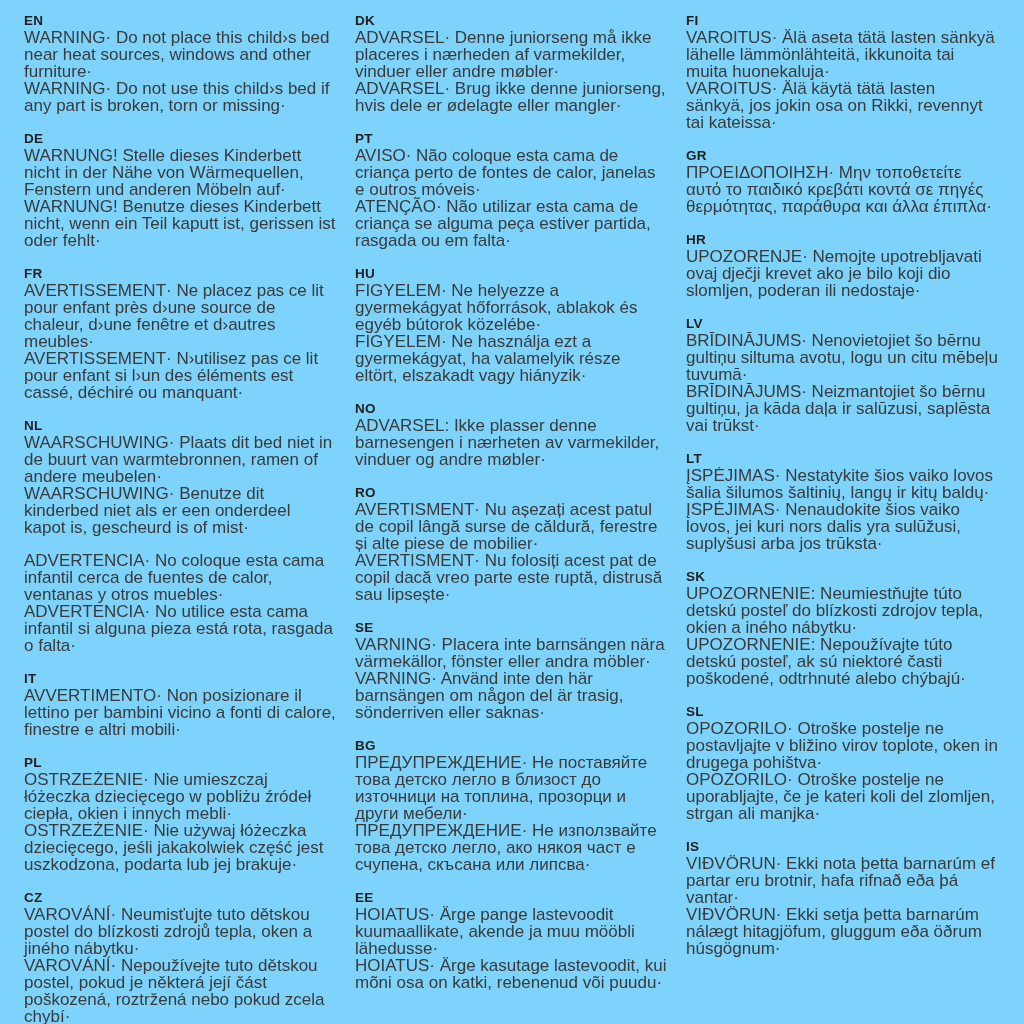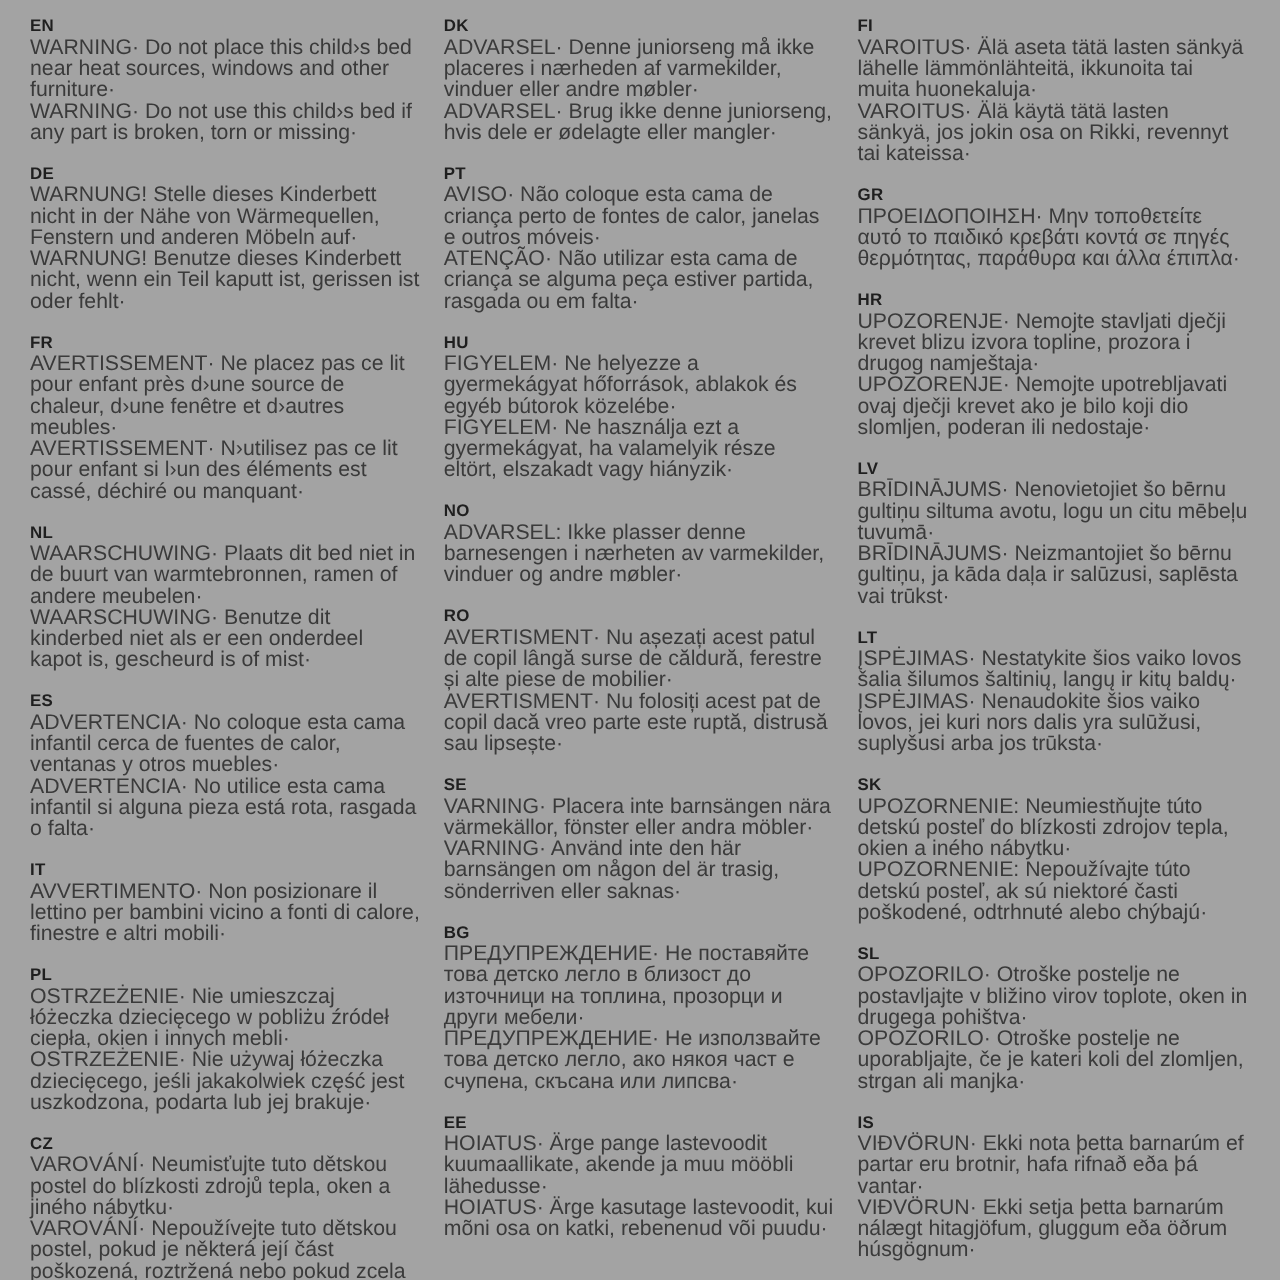--- a/index.html
+++ b/index.html
@@ -4,21 +4,21 @@
 <style>
   html, body {
     margin: 0;
     padding: 0;
     background: #ffffff;
   }
   .page {
     position: relative;
     width: 1024px;
     height: 1024px;
-    background: #a3a3a3;
+    background: #7dd3fc;
     overflow: hidden;
     font-family: "Liberation Sans", "DejaVu Sans", sans-serif;
     color: #3a3a3a;
     box-sizing: border-box;
     padding: 12px 8px 0 24px;
   }
   .columns {
     display: flex;
     flex-direction: row;
     align-items: flex-start;
@@ -65,21 +65,20 @@
           <div class="lang-code">FR</div>
           <p class="warning-text">AVERTISSEMENT· Ne placez pas ce lit pour enfant près d›une source de chaleur, d›une fenêtre et d›autres meubles·</p>
           <p class="warning-text">AVERTISSEMENT· N›utilisez pas ce lit pour enfant si l›un des éléments est cassé, déchiré ou manquant·</p>
         </section>
         <section class="lang-section">
           <div class="lang-code">NL</div>
           <p class="warning-text">WAARSCHUWING· Plaats dit bed niet in de buurt van warmtebronnen, ramen of andere meubelen·</p>
           <p class="warning-text">WAARSCHUWING· Benutze dit kinderbed niet als er een onderdeel kapot is, gescheurd is of mist·</p>
         </section>
         <section class="lang-section">
-          <div class="lang-code">ES</div>
           <p class="warning-text">ADVERTENCIA· No coloque esta cama infantil cerca de fuentes de calor, ventanas y otros muebles·</p>
           <p class="warning-text">ADVERTENCIA· No utilice esta cama infantil si alguna pieza está rota, rasgada o falta·</p>
         </section>
         <section class="lang-section">
           <div class="lang-code">IT</div>
           <p class="warning-text">AVVERTIMENTO· Non posizionare il lettino per bambini vicino a fonti di calore, finestre e altri mobili·</p>
         </section>
         <section class="lang-section">
           <div class="lang-code">PL</div>
           <p class="warning-text">OSTRZEŻENIE· Nie umieszczaj łóżeczka dziecięcego w pobliżu źródeł ciepła, okien i innych mebli·</p>
@@ -137,21 +136,20 @@
           <div class="lang-code">FI</div>
           <p class="warning-text">VAROITUS· Älä aseta tätä lasten sänkyä lähelle lämmönlähteitä, ikkunoita tai muita huonekaluja·</p>
           <p class="warning-text">VAROITUS· Älä käytä tätä lasten sänkyä, jos jokin osa on Rikki, revennyt tai kateissa·</p>
         </section>
         <section class="lang-section">
           <div class="lang-code">GR</div>
           <p class="warning-text">ΠΡΟΕΙΔΟΠΟΙΗΣΗ· Μην τοποθετείτε αυτό το παιδικό κρεβάτι κοντά σε πηγές θερμότητας, παράθυρα και άλλα έπιπλα·</p>
         </section>
         <section class="lang-section">
           <div class="lang-code">HR</div>
-          <p class="warning-text">UPOZORENJE· Nemojte stavljati dječji krevet blizu izvora topline, prozora i drugog namještaja·</p>
           <p class="warning-text">UPOZORENJE· Nemojte upotrebljavati ovaj dječji krevet ako je bilo koji dio slomljen, poderan ili nedostaje·</p>
         </section>
         <section class="lang-section">
           <div class="lang-code">LV</div>
           <p class="warning-text">BRĪDINĀJUMS· Nenovietojiet šo bērnu gultiņu siltuma avotu, logu un citu mēbeļu tuvumā·</p>
           <p class="warning-text">BRĪDINĀJUMS· Neizmantojiet šo bērnu gultiņu, ja kāda daļa ir salūzusi, saplēsta vai trūkst·</p>
         </section>
         <section class="lang-section">
           <div class="lang-code">LT</div>
           <p class="warning-text">ĮSPĖJIMAS· Nestatykite šios vaiko lovos šalia šilumos šaltinių, langų ir kitų baldų·</p>

